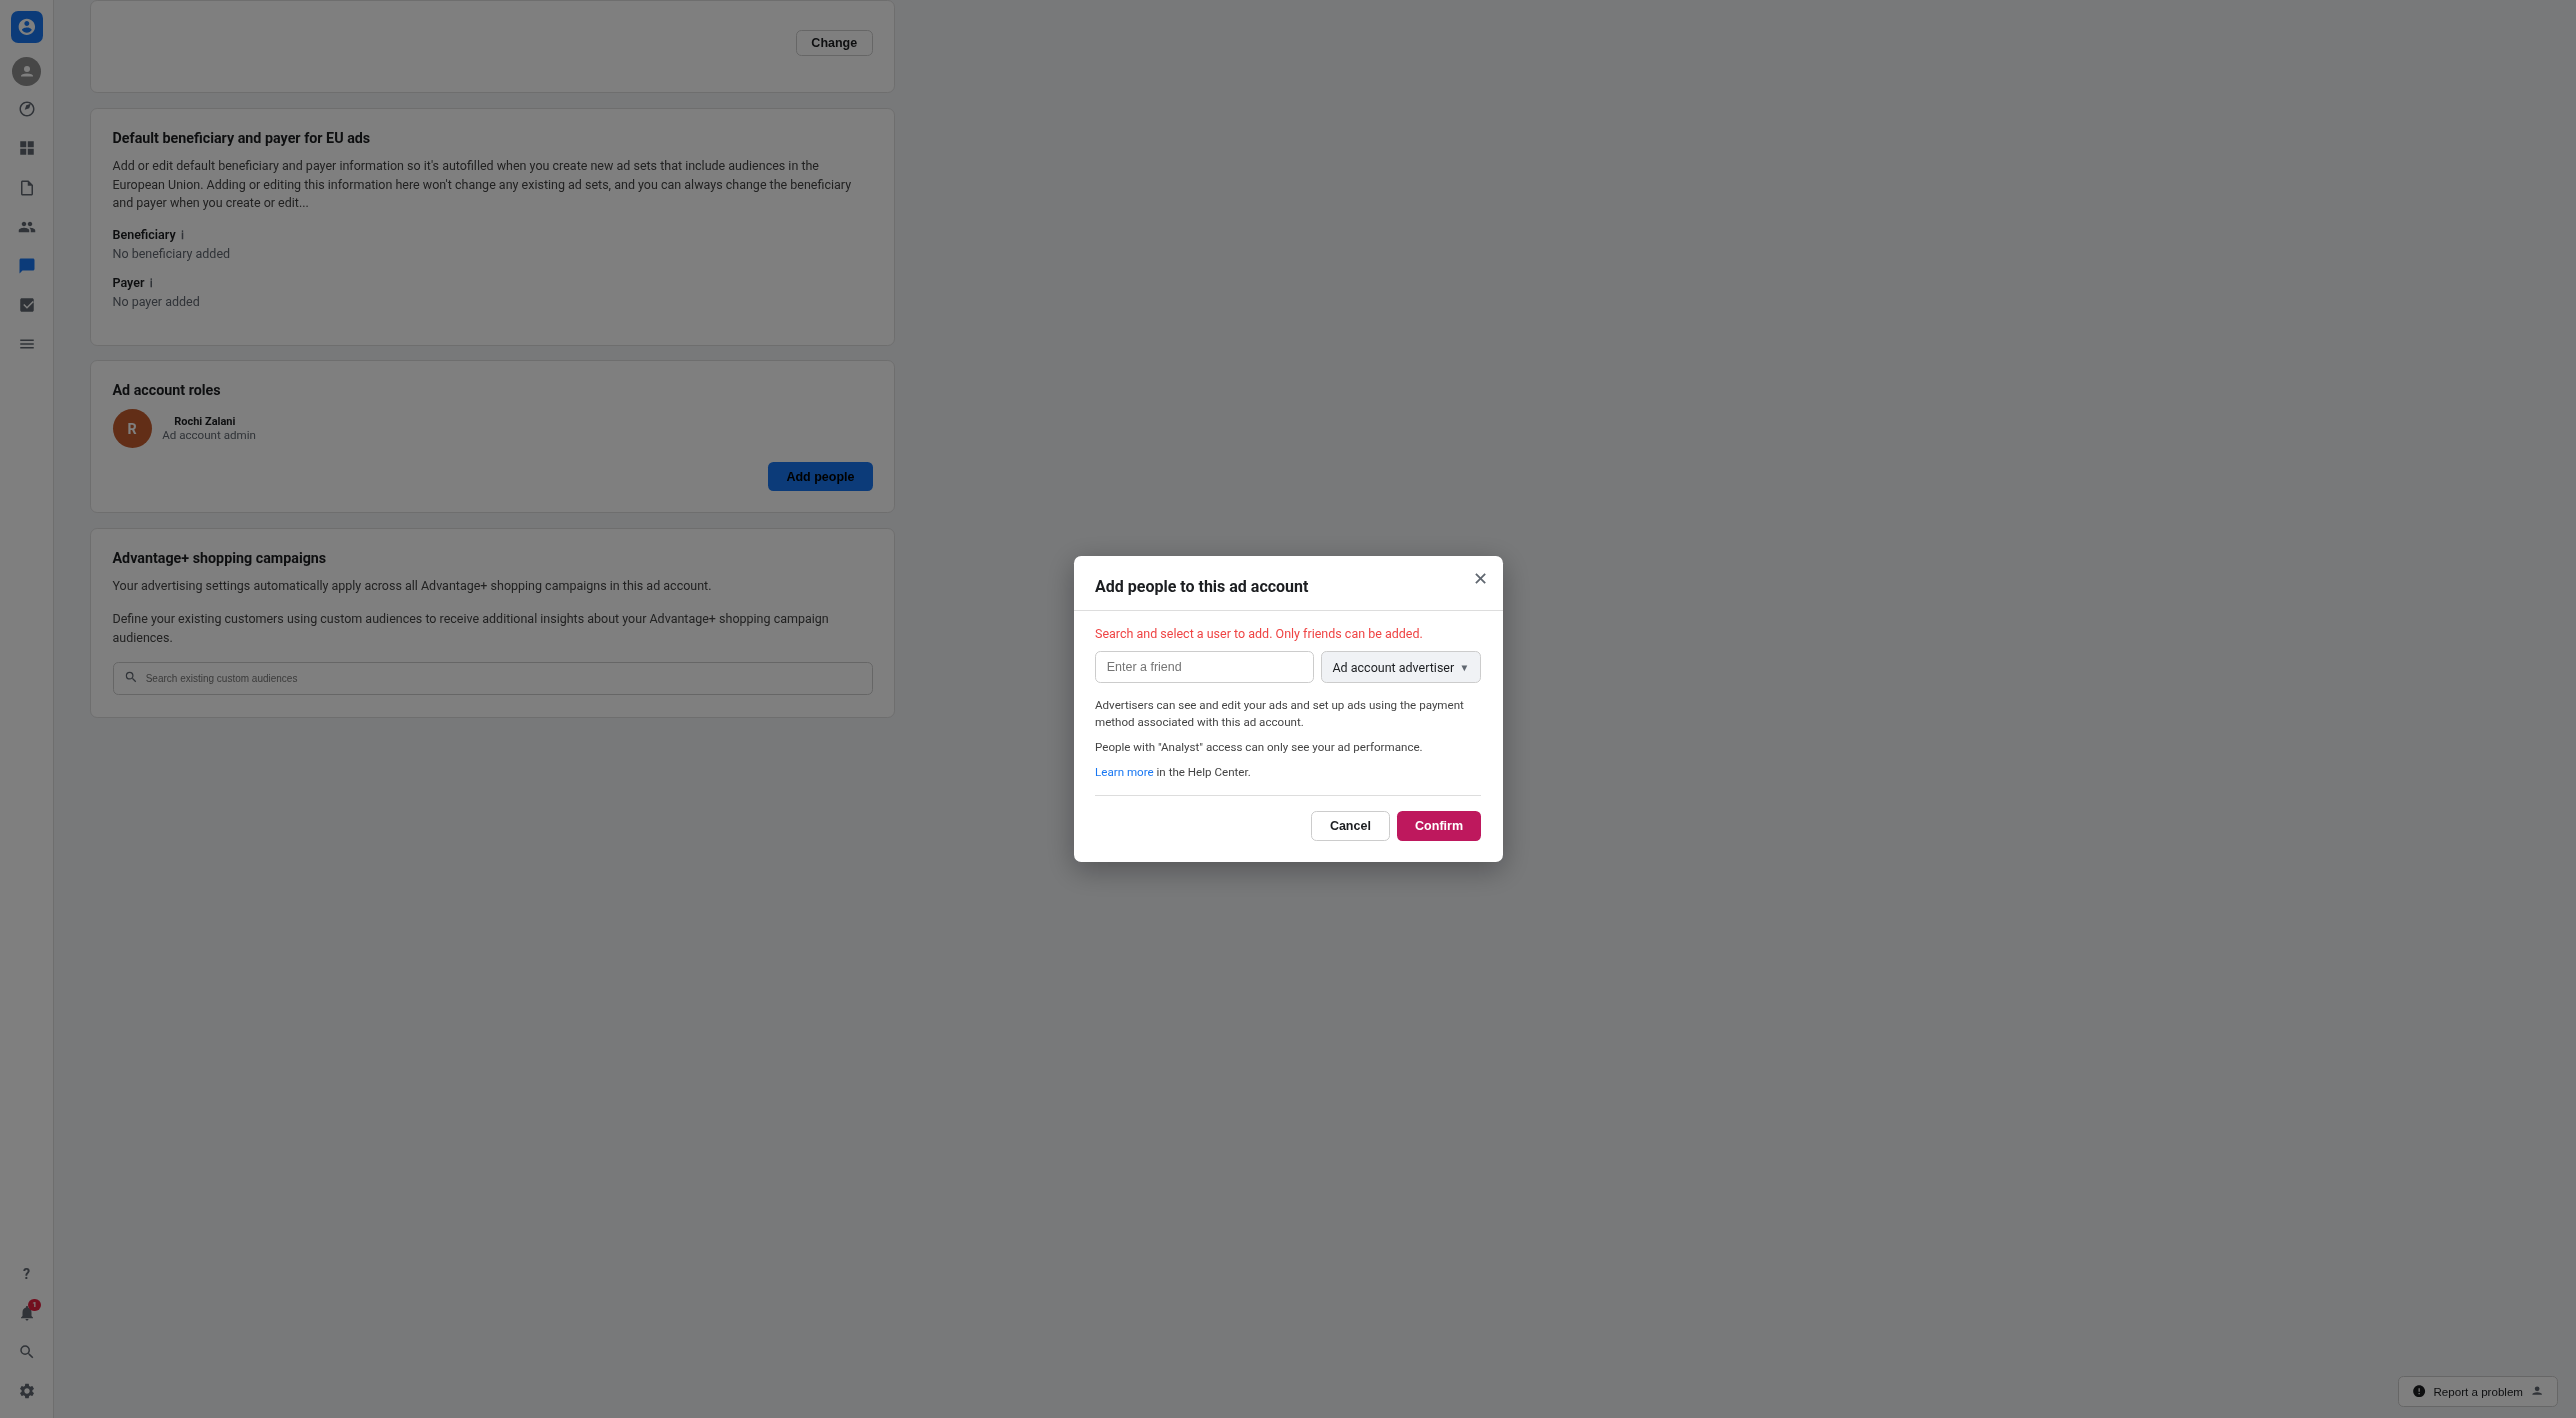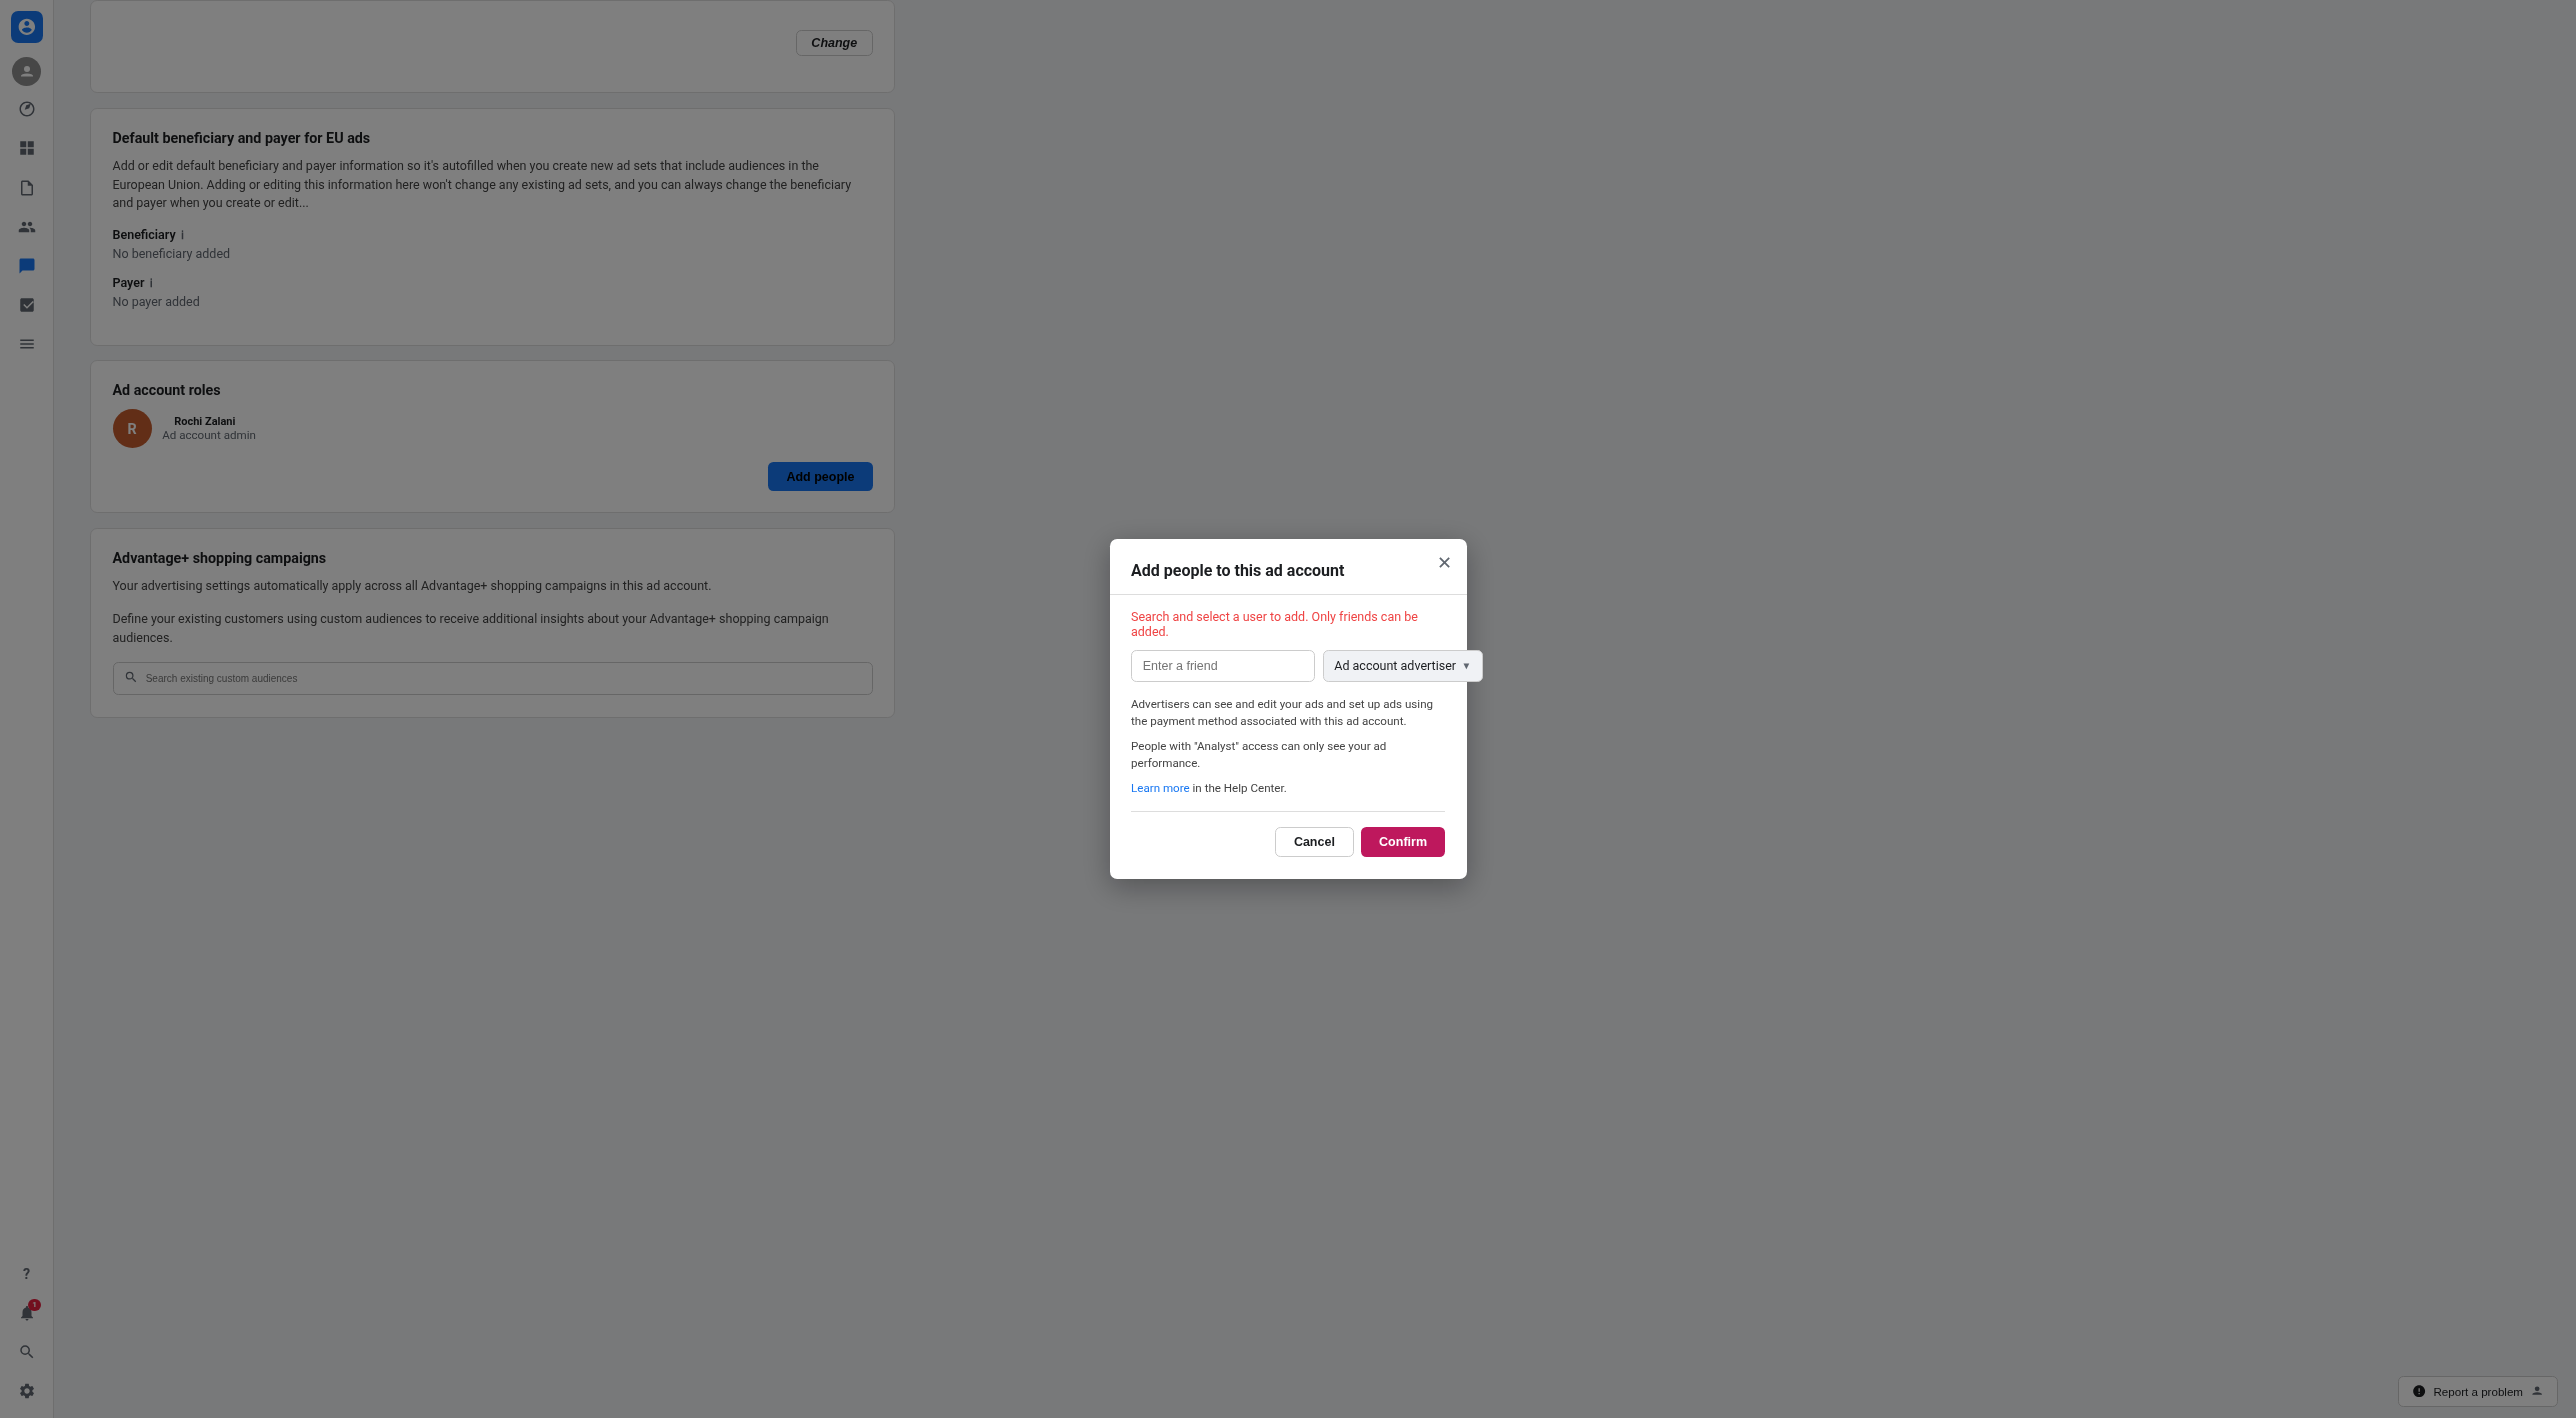--- a/index.html
+++ b/index.html
@@ -128,21 +128,20 @@
     }
     .btn-change {
       background: #fff;
       border: 0.9px solid #ccc;
       border-radius: 5.4px;
       padding: 5.4px 14.3px;
       font-size: 12.5px;
       font-weight: 600;
       cursor: pointer;
       color: #1c1e21;
-      font-style: italic;
     }
 
     .person-row {
       display: flex;
       align-items: center;
       gap: 10.7px;
       margin-bottom: 14.3px;
     }
     .person-avatar {
       width: 39px; height: 39px;
@@ -238,21 +237,21 @@
       z-index: 200;
       display: flex;
       align-items: center;
       justify-content: center;
     }
 
     
     .modal {
       background: #fff;
       border-radius: 7.2px;
-      width: 357px;
+      width: 429px;
       box-shadow: 0 7.2px 29px rgba(0,0,0,0.3);
       padding: 21.5px;
       position: relative;
     }
     .modal-title {
       font-size: 16px;
       font-weight: 700;
       margin-bottom: 14.3px;
       color: #1c1e21;
     }

